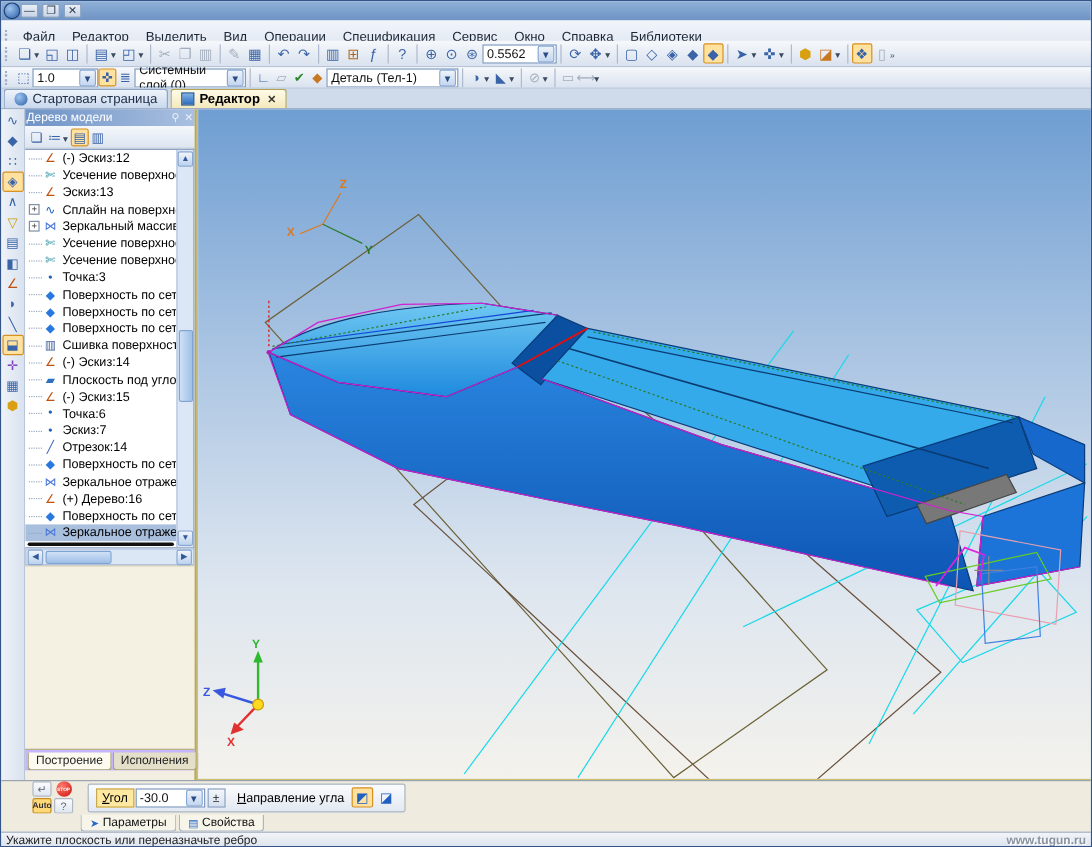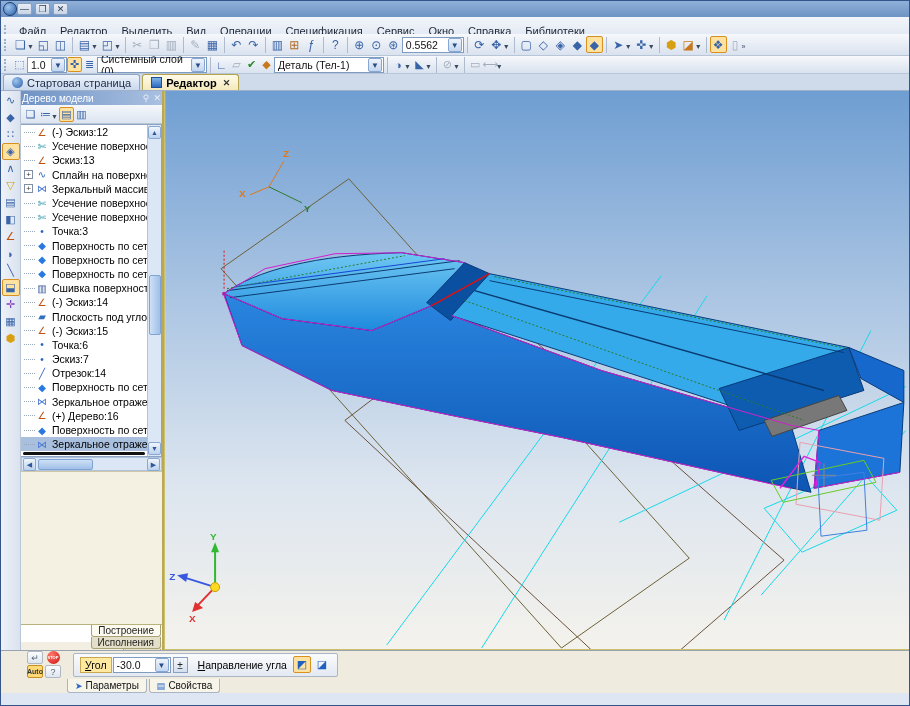--- a/index.html
+++ b/index.html
@@ -69,21 +69,21 @@
   .trow .ticon { width:14px; text-align:center; font-size:10px; margin-right:3px; flex:none; }
   .trow.sel { background:#a8bfdd; }
   #tree-endbar { height:3px; background:#111; margin:1px 2px 0 2px; border-radius:2px; }
   .vscroll { position:absolute; right:0; top:0; width:14px; bottom:0; background:#dce7f5; border-left:1px solid #b0c2dc; }
   .vscroll .arr, .hscroll .arr { position:absolute; width:13px; height:13px; background:linear-gradient(#f0f5fb,#bcd2ee);
     border:1px solid #8aa8d4; border-radius:2px; color:#30589a; font-size:7px; text-align:center; line-height:12px; }
   .vthumb { position:absolute; left:1px; width:12px; background:linear-gradient(90deg,#cfe0f5,#9fc0e8); border:1px solid #7fa4d4; border-radius:2px; }
   .hscroll { position:relative; height:14px; background:#dce7f5; border:1px solid #b0c2dc; }
   .hthumb { position:absolute; top:1px; height:11px; background:linear-gradient(#cfe0f5,#9fc0e8); border:1px solid #7fa4d4; border-radius:2px; }
   #treeempty { height:153px; background:#f4f1e3; border-top:1px solid #cfc8a8; }
-  #bottomtabs { height:18px; display:flex; align-items:flex-end; background:#ffffff; border-top:1px solid #b9b27e; padding-left:2px;flex-direction:column; }
+  #bottomtabs { height:18px; display:flex; align-items:flex-end; background:#c4b5fd; border-top:1px solid #b9b27e; padding-left:2px; }
   .btab { height:15px; padding:0 6px; font-size:10px; display:flex; align-items:center; color:#222;
     border:1px solid #a8a276; border-top:none; border-radius:0 0 3px 3px; background:#e4dfc8; margin-right:1px; }
   .btab.active { background:#fdfbf0; font-weight:normal; }
 
   
   #viewport { position:absolute; left:163px; top:90px; width:747px; height:559px; border-left:1px solid #cdc06a; border-bottom:1px solid #cdc06a; }
 
   
   #parambar { position:absolute; left:0; top:649px; width:100%; height:28px; background:#efecdf; border-top:1px solid #9aa4b0; display:flex; align-items:center; }
   #pb-icons { display:flex; flex-direction:column; margin-left:26px; gap:1px; }
@@ -264,31 +264,31 @@
         <div class="ico off">▯</div>
       </div>
       <div class="dd">»</div>
     </div>
 
   <div id="toolbar2" class="tb">
     <div class="grip"></div>
   <div style="display: flex; align-items: center; flex: 0 0 auto;">
         <div class="ico small">⬚</div>
       </div>
-      <span class="combo" style="width: 40px;">
+      <span class="combo" style="width: 55px;">
         <span class="cv">1.0</span>
         <span class="ca">▼</span>
       </span>
       <div style="display: flex; align-items: center; flex: 0 0 auto;">
         <div class="ico small act">✜</div>
       </div>
       <div style="display: flex; align-items: center; flex: 0 0 auto;">
         <div class="ico small">≣</div>
       </div>
-      <span class="combo" style="width: 110px;">
+      <span class="combo" style="width: 93px;">
         <span class="cv">Системный слой (0)</span>
         <span class="ca">▼</span>
       </span>
       <div class="sep"></div>
       <div style="display: flex; align-items: center; flex: 0 0 auto;">
         <div class="ico small">∟</div>
       </div>
       <div style="display: flex; align-items: center; flex: 0 0 auto;">
         <div class="ico small off">▱</div>
       </div>
@@ -674,13 +674,17 @@
     <div class="ptab">
       <span class="pi">➤</span>
       <span>Параметры</span>
     </div>
     <div class="ptab">
       <span class="pi">▤</span>
       <span>Свойства</span>
     </div>
   </div>
 
+  <div id="statusbar">
+    <span class="msg">Укажите плоскость или переназначьте ребро</span>
+    <span class="wm">www.tugun.ru</span>
+  </div>
 </div>
 
 </body></html>

